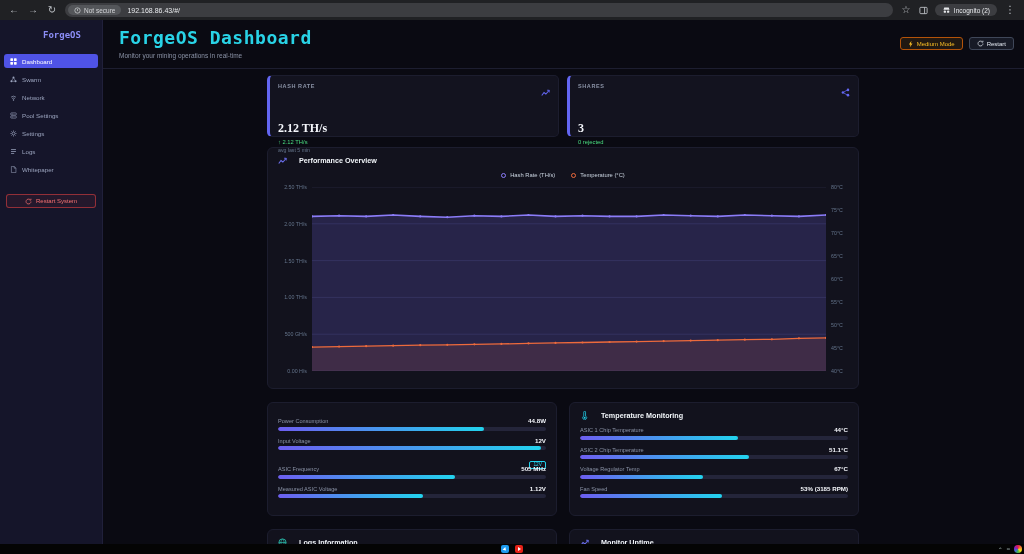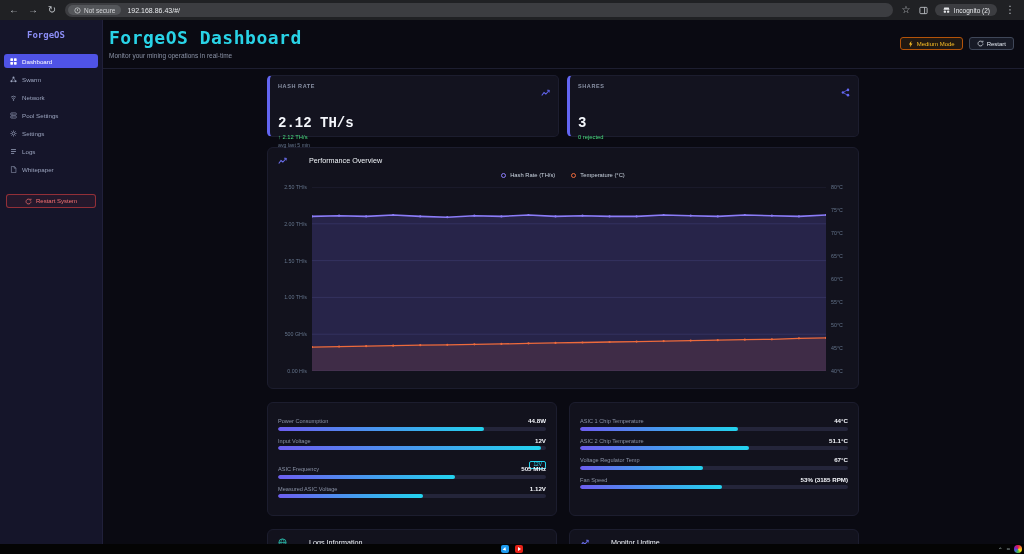--- a/index.html
+++ b/index.html
@@ -13,58 +13,58 @@
   .addr{flex:1;height:14px;background:#3c3d41;border-radius:7px;display:flex;align-items:center;gap:6px;padding:0 4px 0 3px;min-width:0;}
   .chip-ns{display:flex;align-items:center;gap:3px;color:#d4d6d9;font-size:6.5px;background:#54565a;border-radius:6px;padding:1.5px 6px;flex:0 0 auto;}
   .chip-ns svg{width:7px;height:7px;}
   .url{color:#e8eaed;font-size:7px;white-space:nowrap;overflow:hidden;}
   .tool-svg{width:9px;height:9px;color:#bdc1c6;flex:0 0 auto;}
   .incog-chip{display:flex;align-items:center;gap:3px;background:#3c3d41;border-radius:8px;padding:2px 7px;color:#e8eaed;font-size:6.5px;flex:0 0 auto;white-space:nowrap;}
   .incog-chip svg{width:9px;height:8px;color:#e8eaed;}
 
   
   .sidebar{position:absolute;top:20px;left:0;width:103px;bottom:10px;background:#15152a;border-right:1px solid #20203a;z-index:20;}
-  .logo{padding:10px 27px 4px;font-family:"DejaVu Sans Mono",monospace;font-weight:bold;font-size:9px;color:#8b8df5;}
+  .logo{padding:10px 27px 4px;font-family:"DejaVu Sans Mono",monospace;font-weight:bold;font-size:9px;color:#8b8df5;margin-left:16px;}
   .nav{margin-top:10px;}
   .nav-item{display:flex;align-items:center;gap:5px;height:14px;margin:0 4px 4px;padding:0 6px;border-radius:3px;color:#9aa3bd;font-size:6.2px;cursor:pointer;}
   .nav-item svg{width:7px;height:7px;flex:0 0 auto;}
   .nav-item.active{background:#4f53e6;color:#fff;}
   .restart-sys{display:flex;align-items:center;justify-content:center;gap:4px;height:14px;margin:18px 6px 0;border:1px solid rgba(239,68,68,.55);border-radius:3px;color:#f87171;font-size:6px;background:rgba(239,68,68,.07);cursor:pointer;}
   .restart-sys svg{width:7px;height:7px;}
 
   
   .main{position:absolute;left:103px;top:20px;right:0;bottom:10px;background:#0a0a12;overflow:hidden;}
-  .main-header{position:absolute;top:0;left:0;right:0;height:49px;border-bottom:1px solid #1d1e30;padding:7px 0 0 6px;}
+  .main-header{position:absolute;top:0;left:0;right:0;height:49px;border-bottom:1px solid #1d1e30;padding:7px 0 0 16px;}
   .page-title{font-family:"DejaVu Sans Mono",monospace;font-weight:bold;font-size:18px;color:#29d3e6;letter-spacing:.5px;}
   .page-subtitle{margin-top:4px;font-size:6.5px;color:#8b93a7;}
   .hdr-actions{position:absolute;top:17px;right:10px;display:flex;gap:6px;}
   .btn-mode{display:flex;align-items:center;gap:3px;height:13px;padding:0 7px;border:1px solid #b45309;border-radius:3px;color:#fbbf24;font-size:6px;background:rgba(245,158,11,.10);cursor:pointer;}
   .btn-mode svg{width:6px;height:8px;}
   .btn-restart{display:flex;align-items:center;gap:3px;height:13px;padding:0 7px;border:1px solid #3f4759;border-radius:3px;color:#e2e8f0;font-size:6px;background:#171a26;cursor:pointer;}
   .btn-restart svg{width:7px;height:7px;}
 
   .content{position:absolute;top:55px;left:164px;width:592px;}
 
   
   .stats-row{display:flex;gap:8px;}
   .stat-card{flex:1;height:62px;background:#13131f;border:1px solid #1c1d2e;border-left:3px solid #6366f1;border-radius:5px;padding:7px 8px;position:relative;}
   .stat-top{display:flex;justify-content:space-between;align-items:flex-start;}
   .stat-label{font-size:5.5px;letter-spacing:.6px;color:#8b93a7;font-weight:bold;}
   .stat-icon svg{width:9px;height:9px;}
-  .stat-value{margin-top:14px;font-family:Liberation Mono, monospace;font-weight:bold;font-size:14px;color:#f4f6fb;}
+  .stat-value{margin-top:20px;font-family:Liberation Serif, serif;font-weight:bold;font-size:12px;color:#f4f6fb;}
   .stat-delta{margin-top:3px;font-size:5.8px;}
   .green{color:#4ade80;}
   .muted{color:#8b93a7;}
   .teal{color:#2dd4bf;}
   .stat-caption{margin-top:2px;font-size:5.2px;color:#64748b;}
   .stat-caption.teal{color:#2dd4bf;}
 
   
   .card{background:#12121d;border:1px solid #1c1d2e;border-radius:6px;padding:8px 10px;}
-  .card-head{display:flex;align-items:center;gap:22px;font-family:"DejaVu Sans Mono",monospace;font-weight:normal;font-size:7.2px;color:#f1f5f9;}
+  .card-head{display:flex;align-items:center;gap:12px;font-family:"DejaVu Sans Mono",monospace;font-weight:bold;font-size:7.2px;color:#f1f5f9;}
   .card-head svg{width:9px;height:9px;}
   .ic-purple{color:#6d70f0;}
   .ic-cyan{color:#22d3ee;}
   .ic-teal{color:#2dd4bf;}
 
   
   .perf-card{margin-top:10px;height:242px;}
   .legend{display:flex;justify-content:center;gap:16px;margin-top:7px;}
   .legend-item{display:flex;align-items:center;gap:4px;font-size:5.8px;color:#cbd5e1;cursor:pointer;}
   .legend-dot{width:5px;height:5px;border-radius:50%;border:1.3px solid #888;}
@@ -386,20 +386,27 @@
                 <span class="m-label">Measured ASIC Voltage</span>
                 <span class="m-value">1.12V</span>
               </div>
             <div class="track">
                 <div class="fill" style="width: 54%;"></div>
               </div>
           </div>
         </div>
 
         <div class="card meter-card">
+          <div class="card-head">
+            <svg class="ic-cyan" viewBox="0 0 10 12">
+                <path d="M4 1.5a1.2 1.2 0 0 1 2.4 0v5.2a2.6 2.6 0 1 1-2.4 0z" fill="none" stroke="currentColor" stroke-width="1"></path>
+                <circle cx="5.2" cy="9" r="1.3" fill="currentColor"></circle>
+              </svg>
+            <span>Temperature Monitoring</span>
+          </div>
           <div class="meter-row">
             <div class="meter-top">
                 <span class="m-label">ASIC 1 Chip Temperature</span>
                 <span class="m-value">44°C</span>
               </div>
             <div class="track">
                 <div class="fill" style="width: 59%;"></div>
               </div>
           </div>
           <div class="meter-row">

